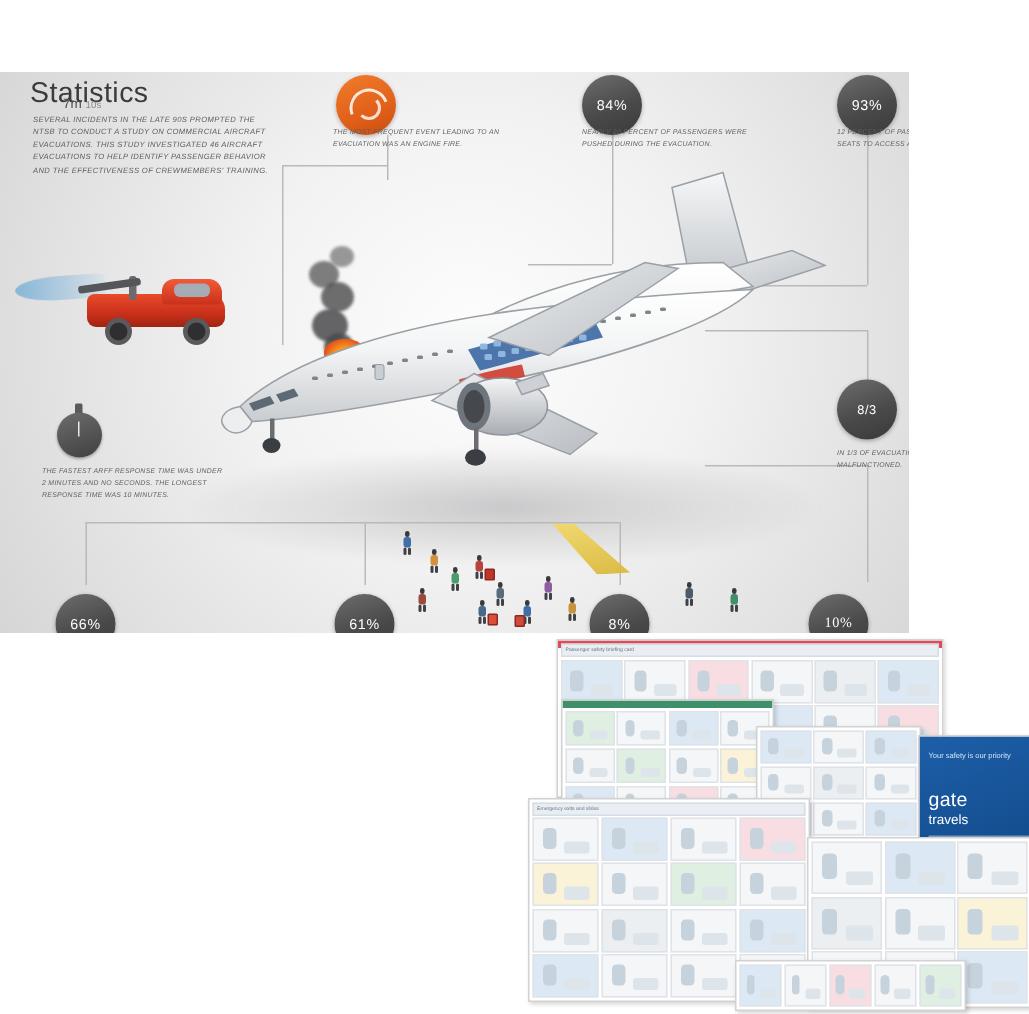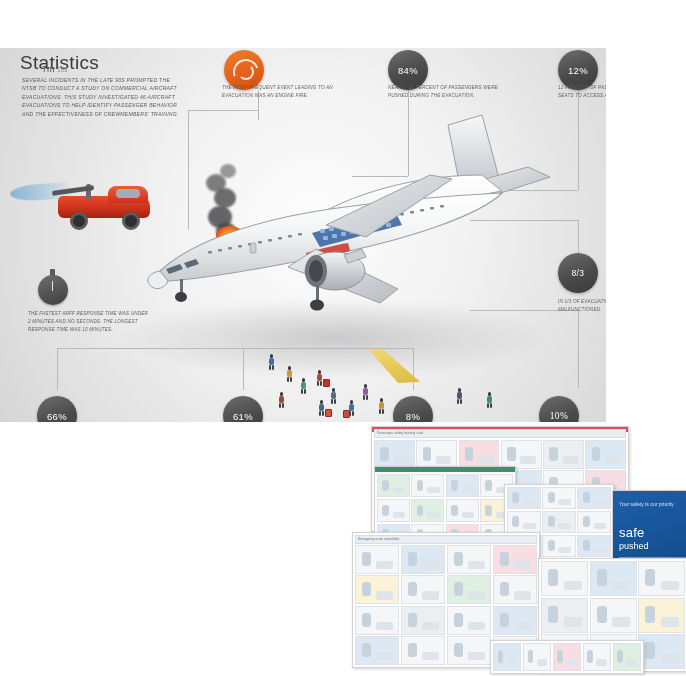--- a/index.html
+++ b/index.html
@@ -359,21 +359,21 @@
       <div class="leg l"></div>
       <div class="leg r"></div>
   </div>
 
   <div class="spiral" style="left:224px;top:2px;"></div>
   <div class="cap" style="left:222px;top:36px;">The most frequent event leading to an evacuation was an engine fire.</div>
 
   <div class="badge" style="left:388px;top:2px;">84%</div>
   <div class="cap" style="left:388px;top:36px;">Nearly 20 percent of passengers were pushed during the evacuation.</div>
 
-  <div class="badge" style="left:558px;top:2px;">12%</div>
+  <div class="badge" style="left:558px;top:2px;">93%</div>
   <div class="cap" style="left:558px;top:36px;">12 percent of passengers climbed over seats to access an exit.</div>
 
   <div class="badge small-txt" style="left:558px;top:205px;">8/3</div>
   <div class="cap" style="left:558px;top:250px;">In 1/3 of evacuations, a slide malfunctioned.</div>
 
   <div class="badge" style="left:539px;top:348px;font-family:Liberation Serif, serif;">10%</div>
   <div class="cap" style="left:558px;top:392px;">Only 10 percent of evacuations used all available exits.</div>
 
   <div class="badge" style="left:393px;top:348px;">8%</div>
   <div class="cap" style="left:393px;top:392px;">8 percent of passengers sustain injuries.</div>
@@ -451,22 +451,22 @@
         <div class="cell grey"></div>
         <div class="cell"></div>
       <div class="cell blue"></div>
         <div class="cell"></div>
         <div class="cell blue"></div>
     </div>
   </div>
 
   <div class="sheet bluepanel" style="left:612px;top:68px;width:84px;height:112px;">
     <div class="bt">Your safety is our priority</div>
-    <div class="bbig">safe</div>
-    <div class="bsm">pushed</div>
+    <div class="bbig">gate</div>
+    <div class="bsm">travels</div>
     <div class="blines">
         <i></i>
         <i></i>
         <i></i>
         <i></i>
         <i></i>
         <i></i>
       </div>
   </div>
 

